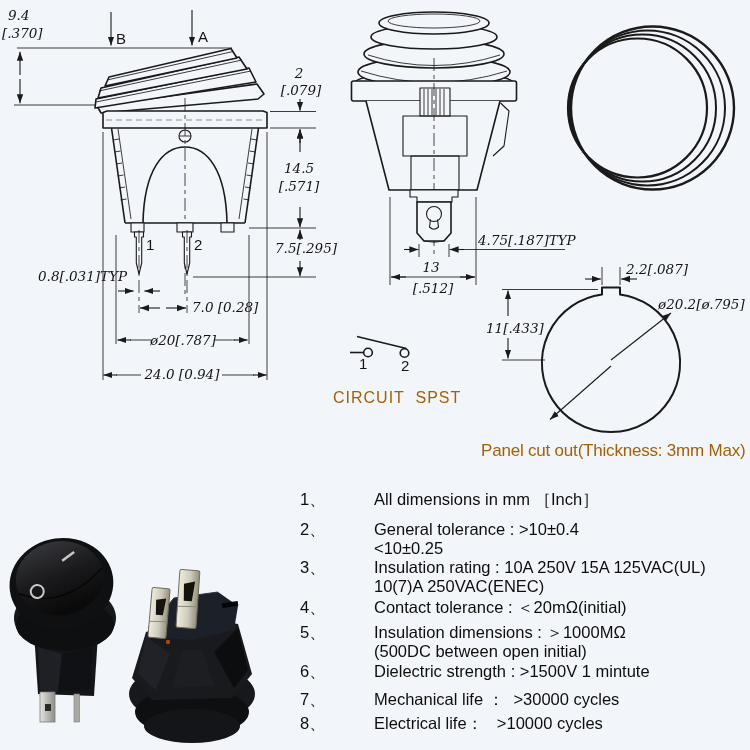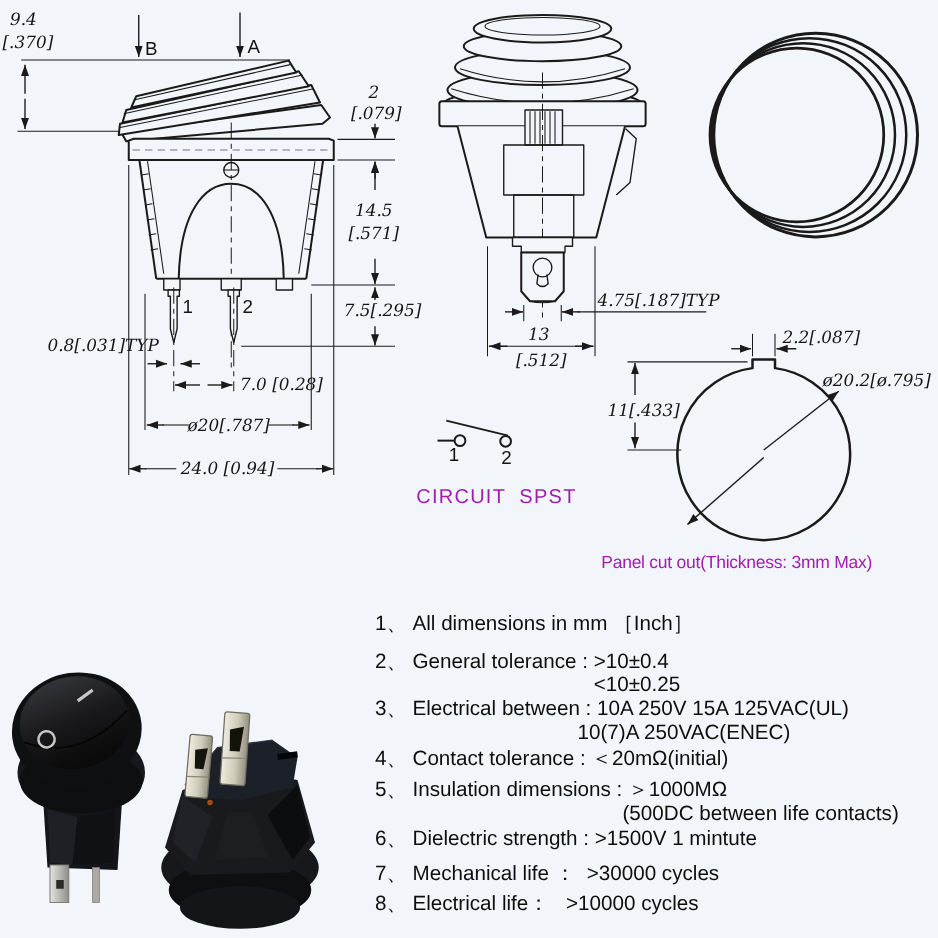--- a/index.html
+++ b/index.html
@@ -10,28 +10,28 @@
   .ln{stroke:#1a1a1a;fill:none;stroke-width:1.1;stroke-linejoin:round;}
   .thn{stroke-width:0.85;}
   .thk{stroke-width:1.6;}
   .bgf{fill:#f2f5f9;}
   .dsh{stroke-dasharray:13 4 4 4;stroke-width:0.8;}
   .hat{stroke-dasharray:6 4;stroke-width:0.7;opacity:0.65;}
   .ah{fill:#1a1a1a;stroke:none;}
   .dim{font-family:"DejaVu Serif",serif;font-style:italic;font-size:13.5px;fill:#141414;stroke:none;}
   .lbl{font-family:"Liberation Sans",sans-serif;font-size:15px;fill:#141414;stroke:none;}
   .mid{text-anchor:middle;}
-  .cap{position:absolute;color:#a21caf;white-space:pre;}
+  .cap{position:absolute;color:#a16207;white-space:pre;}
   #circuit-cap{left:333px;top:389px;font-size:16px;letter-spacing:1px;}
-  #panel-cap{left:481px;top:441px;font-size:14px;letter-spacing:-0.2px;}
+  #panel-cap{left:481px;top:441px;font-size:17px;letter-spacing:-0.2px;}
   .specs{position:absolute;left:300px;top:490px;width:448px;font-size:16.5px;line-height:19px;color:#0e0e0e;}
   .sp-i{display:flex;}
   .sp-n{flex:0 0 30px;white-space:pre;}
   .sp-c{flex:1;}
-  .sp-c div{white-space:pre;}
+  .sp-c div{white-space:pre;margin-left:44px;}
   .mt11{margin-top:11px;}.mt2{margin-top:2px;}.mt6{margin-top:6px;}
   .mt1{margin-top:1px;}.mt9{margin-top:9px;}.mt5{margin-top:5px;}
   .ind145{margin-left:145px;}.ind132{margin-left:132px;}.ind168{margin-left:168px;}
 </style>
 </head>
 <body>
 
 <div class="page">
 
   <svg class="abs" style="left:0;top:0" width="340" height="400" viewBox="0 0 340 400">
@@ -281,35 +281,35 @@
     <div class="sp-i mt11">
       <span class="sp-n">2、</span>
       <div class="sp-c">
         <div>General tolerance : &gt;10±0.4</div>
         <div class="ind145">&lt;10±0.25</div>
       </div>
     </div>
     <div class="sp-i">
       <span class="sp-n">3、</span>
       <div class="sp-c">
-        <div>Electrical between : 10A 250V 15A 125VAC(UL)</div>
+        <div>Insulation rating : 10A 250V 15A 125VAC(UL)</div>
         <div class="ind132">10(7)A 250VAC(ENEC)</div>
       </div>
     </div>
     <div class="sp-i mt2">
       <span class="sp-n">4、</span>
       <div class="sp-c">
           <div>Contact tolerance : ＜20mΩ(initial)</div>
         </div>
     </div>
     <div class="sp-i mt6">
       <span class="sp-n">5、</span>
       <div class="sp-c">
         <div>Insulation dimensions : ＞1000MΩ</div>
-        <div class="ind168">(500DC between life contacts)</div>
+        <div class="ind168">(500DC between open initial)</div>
       </div>
     </div>
     <div class="sp-i mt1">
       <span class="sp-n">6、</span>
       <div class="sp-c">
           <div>Dielectric strength : &gt;1500V 1 mintute</div>
         </div>
     </div>
     <div class="sp-i mt9">
       <span class="sp-n">7、</span>

